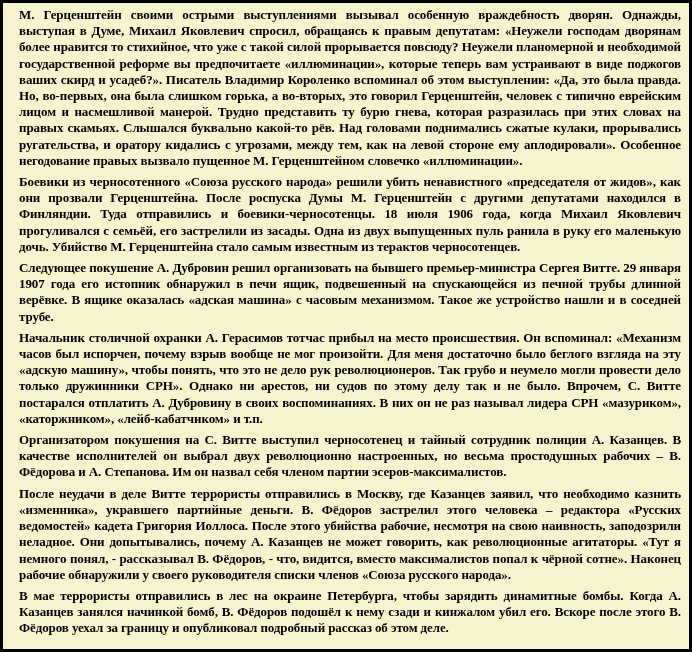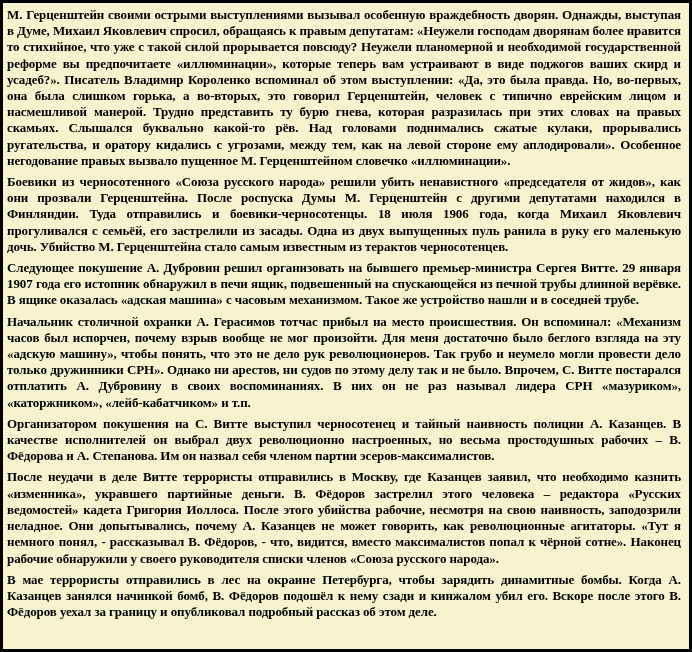--- a/index.html
+++ b/index.html
@@ -9,21 +9,21 @@
   }
   .page {
     width: 692px;
     height: 652px;
     box-sizing: border-box;
     background: #f8f3cf;
     border: 3px solid #000000;
     overflow: hidden;
   }
   .text-content {
-    padding: 4px 8px 0 4px;
+    padding: 4px 8px 0 16px;
   }
   .text-content p {
     margin: 0 0 5px 0;
     font-family: "Liberation Serif", "DejaVu Serif", serif;
     font-weight: bold;
     font-size: 13px;
     line-height: 16.2px;
     color: #000000;
     text-align: justify;
     letter-spacing: -0.1px;
@@ -31,17 +31,17 @@
 </style>
 </head>
 <body>
 
 <div class="page">
   <div class="text-content">
     <p>М. Герценштейн своими острыми выступлениями вызывал особенную враждебность дворян. Однажды, выступая в Думе, Михаил Яковлевич спросил, обращаясь к правым депутатам: «Неужели господам дворянам более нравится то стихийное, что уже с такой силой прорывается повсюду? Неужели планомерной и необходимой государственной реформе вы предпочитаете «иллюминации», которые теперь вам устраивают в виде поджогов ваших скирд и усадеб?». Писатель Владимир Короленко вспоминал об этом выступлении: «Да, это была правда. Но, во-первых, она была слишком горька, а во-вторых, это говорил Герценштейн, человек с типично еврейским лицом и насмешливой манерой. Трудно представить ту бурю гнева, которая разразилась при этих словах на правых скамьях. Слышался буквально какой-то рёв. Над головами поднимались сжатые кулаки, прорывались ругательства, и оратору кидались с угрозами, между тем, как на левой стороне ему аплодировали». Особенное негодование правых вызвало пущенное М. Герценштейном словечко «иллюминации».</p>
     <p>Боевики из черносотенного «Союза русского народа» решили убить ненавистного «председателя от жидов», как они прозвали Герценштейна. После роспуска Думы М. Герценштейн с другими депутатами находился в Финляндии. Туда отправились и боевики-черносотенцы. 18 июля 1906 года, когда Михаил Яковлевич прогуливался с семьёй, его застрелили из засады. Одна из двух выпущенных пуль ранила в руку его маленькую дочь. Убийство М. Герценштейна стало самым известным из терактов черносотенцев.</p>
     <p>Следующее покушение А. Дубровин решил организовать на бывшего премьер-министра Сергея Витте. 29 января 1907 года его истопник обнаружил в печи ящик, подвешенный на спускающейся из печной трубы длинной верёвке. В ящике оказалась «адская машина» с часовым механизмом. Такое же устройство нашли и в соседней трубе.</p>
     <p>Начальник столичной охранки А. Герасимов тотчас прибыл на место происшествия. Он вспоминал: «Механизм часов был испорчен, почему взрыв вообще не мог произойти. Для меня достаточно было беглого взгляда на эту «адскую машину», чтобы понять, что это не дело рук революционеров. Так грубо и неумело могли провести дело только дружинники СРН». Однако ни арестов, ни судов по этому делу так и не было. Впрочем, С. Витте постарался отплатить А. Дубровину в своих воспоминаниях. В них он не раз называл лидера СРН «мазуриком», «каторжником», «лейб-кабатчиком» и т.п.</p>
-    <p>Организатором покушения на С. Витте выступил черносотенец и тайный наивность полиции А. Казанцев. В качестве исполнителей он выбрал двух революционно настроенных, но весьма простодушных рабочих – В. Фёдорова и А. Степанова. Им он назвал себя членом партии эсеров-максималистов.</p>
+    <p>Организатором покушения на С. Витте выступил черносотенец и тайный сотрудник полиции А. Казанцев. В качестве исполнителей он выбрал двух революционно настроенных, но весьма простодушных рабочих – В. Фёдорова и А. Степанова. Им он назвал себя членом партии эсеров-максималистов.</p>
     <p>После неудачи в деле Витте террористы отправились в Москву, где Казанцев заявил, что необходимо казнить «изменника», укравшего партийные деньги. В. Фёдоров застрелил этого человека – редактора «Русских ведомостей» кадета Григория Иоллоса. После этого убийства рабочие, несмотря на свою наивность, заподозрили неладное. Они допытывались, почему А. Казанцев не может говорить, как революционные агитаторы. «Тут я немного понял, - рассказывал В. Фёдоров, - что, видится, вместо максималистов попал к чёрной сотне». Наконец рабочие обнаружили у своего руководителя списки членов «Союза русского народа».</p>
     <p>В мае террористы отправились в лес на окраине Петербурга, чтобы зарядить динамитные бомбы. Когда А. Казанцев занялся начинкой бомб, В. Фёдоров подошёл к нему сзади и кинжалом убил его. Вскоре после этого В. Фёдоров уехал за границу и опубликовал подробный рассказ об этом деле.</p>
   </div>
 </div>
 
 </body></html>

